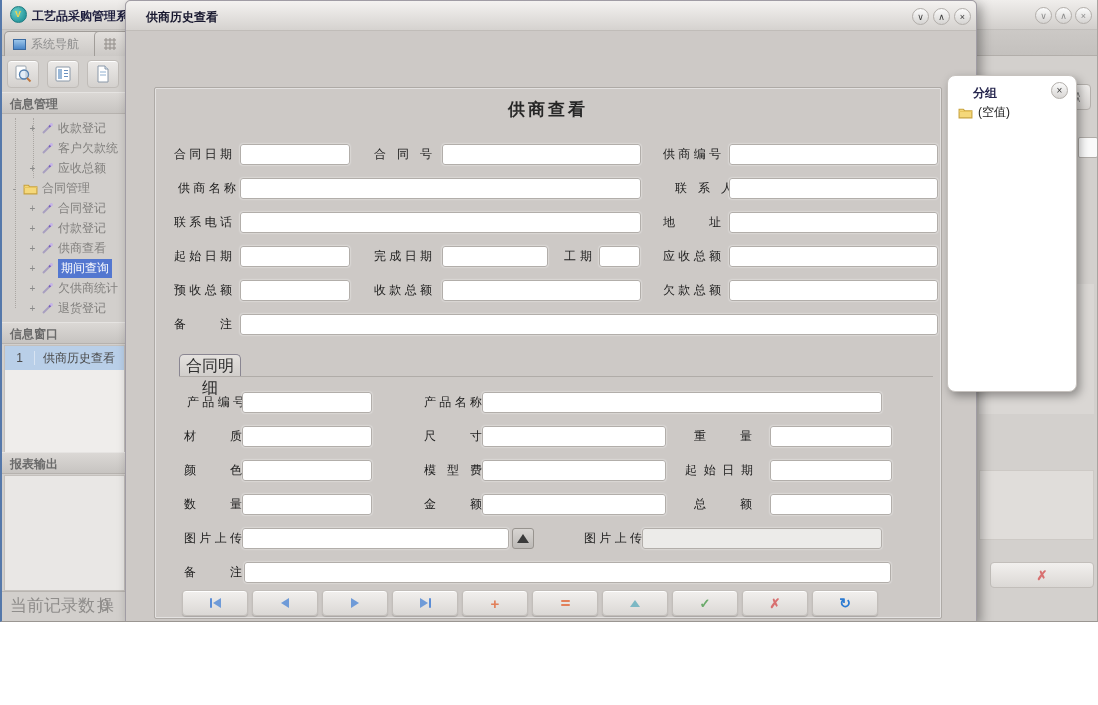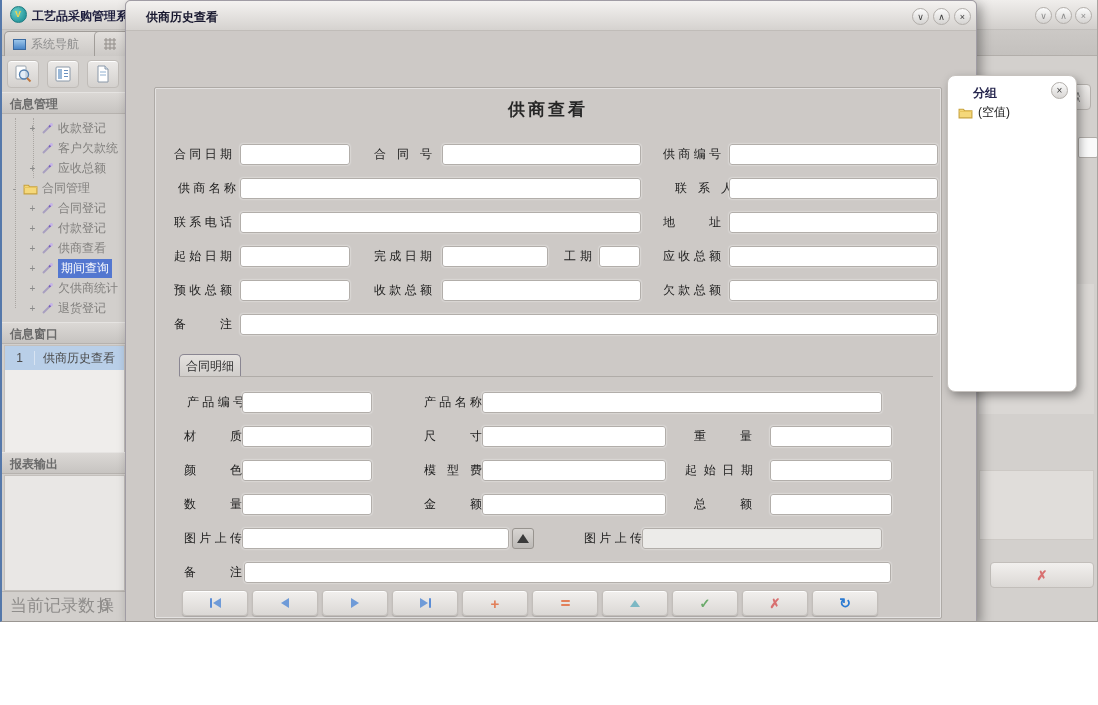--- a/index.html
+++ b/index.html
@@ -62,21 +62,21 @@
          border:1px solid #aeaaa6; border-radius:2px; box-shadow:inset 0 0 0 1px rgba(255,255,255,.45); }
   .gtitle { position:absolute; left:0; top:10px; width:100%; text-align:center;
          font-size:17px; font-weight:bold; color:#262626; letter-spacing:3px; }
   .lbl { position:absolute; height:21px; line-height:21px; font-size:12px; color:#1c1c1c;
          text-align:justify; text-align-last:justify; }
   .tin { position:absolute; height:21px; background:#fff; border:1px solid #b2aeaa; border-radius:3px;
          box-shadow:0 0 2px rgba(255,255,255,.9); padding:0 3px; font-size:12px; color:#222; outline:none; }
   .tin.dis { background:#ecebe9; }
   .dtltab { position:absolute; left:24px; top:266px; width:62px; height:23px; border:1px solid #8a8692; border-bottom:none;
          border-radius:5px 5px 0 0; background:linear-gradient(#e4e1de,#d0cdca);
-         font-size:12px; color:#2e2e2e; text-align:center; line-height:22px; }
+         font-size:16px; color:#2e2e2e; text-align:center; line-height:22px; }
   .dtlline { position:absolute; left:24px; top:288px; width:754px; border-top:1px solid #b0aca8; }
   .upbtn { position:absolute; width:22px; height:21px; border-radius:3px; background:linear-gradient(#d8d5d2,#bcb9b6);
          border:1px solid #98948f; display:flex; align-items:center; justify-content:center; }
   .upbtn .t { width:0; height:0; border-left:6px solid transparent; border-right:6px solid transparent; border-bottom:9px solid #3a3a3a; }
   .navbtn { position:absolute; top:502px; width:66px; height:26px; border-radius:4px;
          background:linear-gradient(#f2f0ee,#dbd8d5); border:1px solid #c2beba;
          box-shadow:inset 0 1px 0 #fff, 0 1px 1px rgba(0,0,0,.18);
          display:flex; align-items:center; justify-content:center; gap:1px; }
   .bar { width:2px; height:10px; background:#5b8dd6; border-radius:1px; }
   .tri-l { width:0; height:0; border-top:5px solid transparent; border-bottom:5px solid transparent; border-right:8px solid #6f9bd8; }

